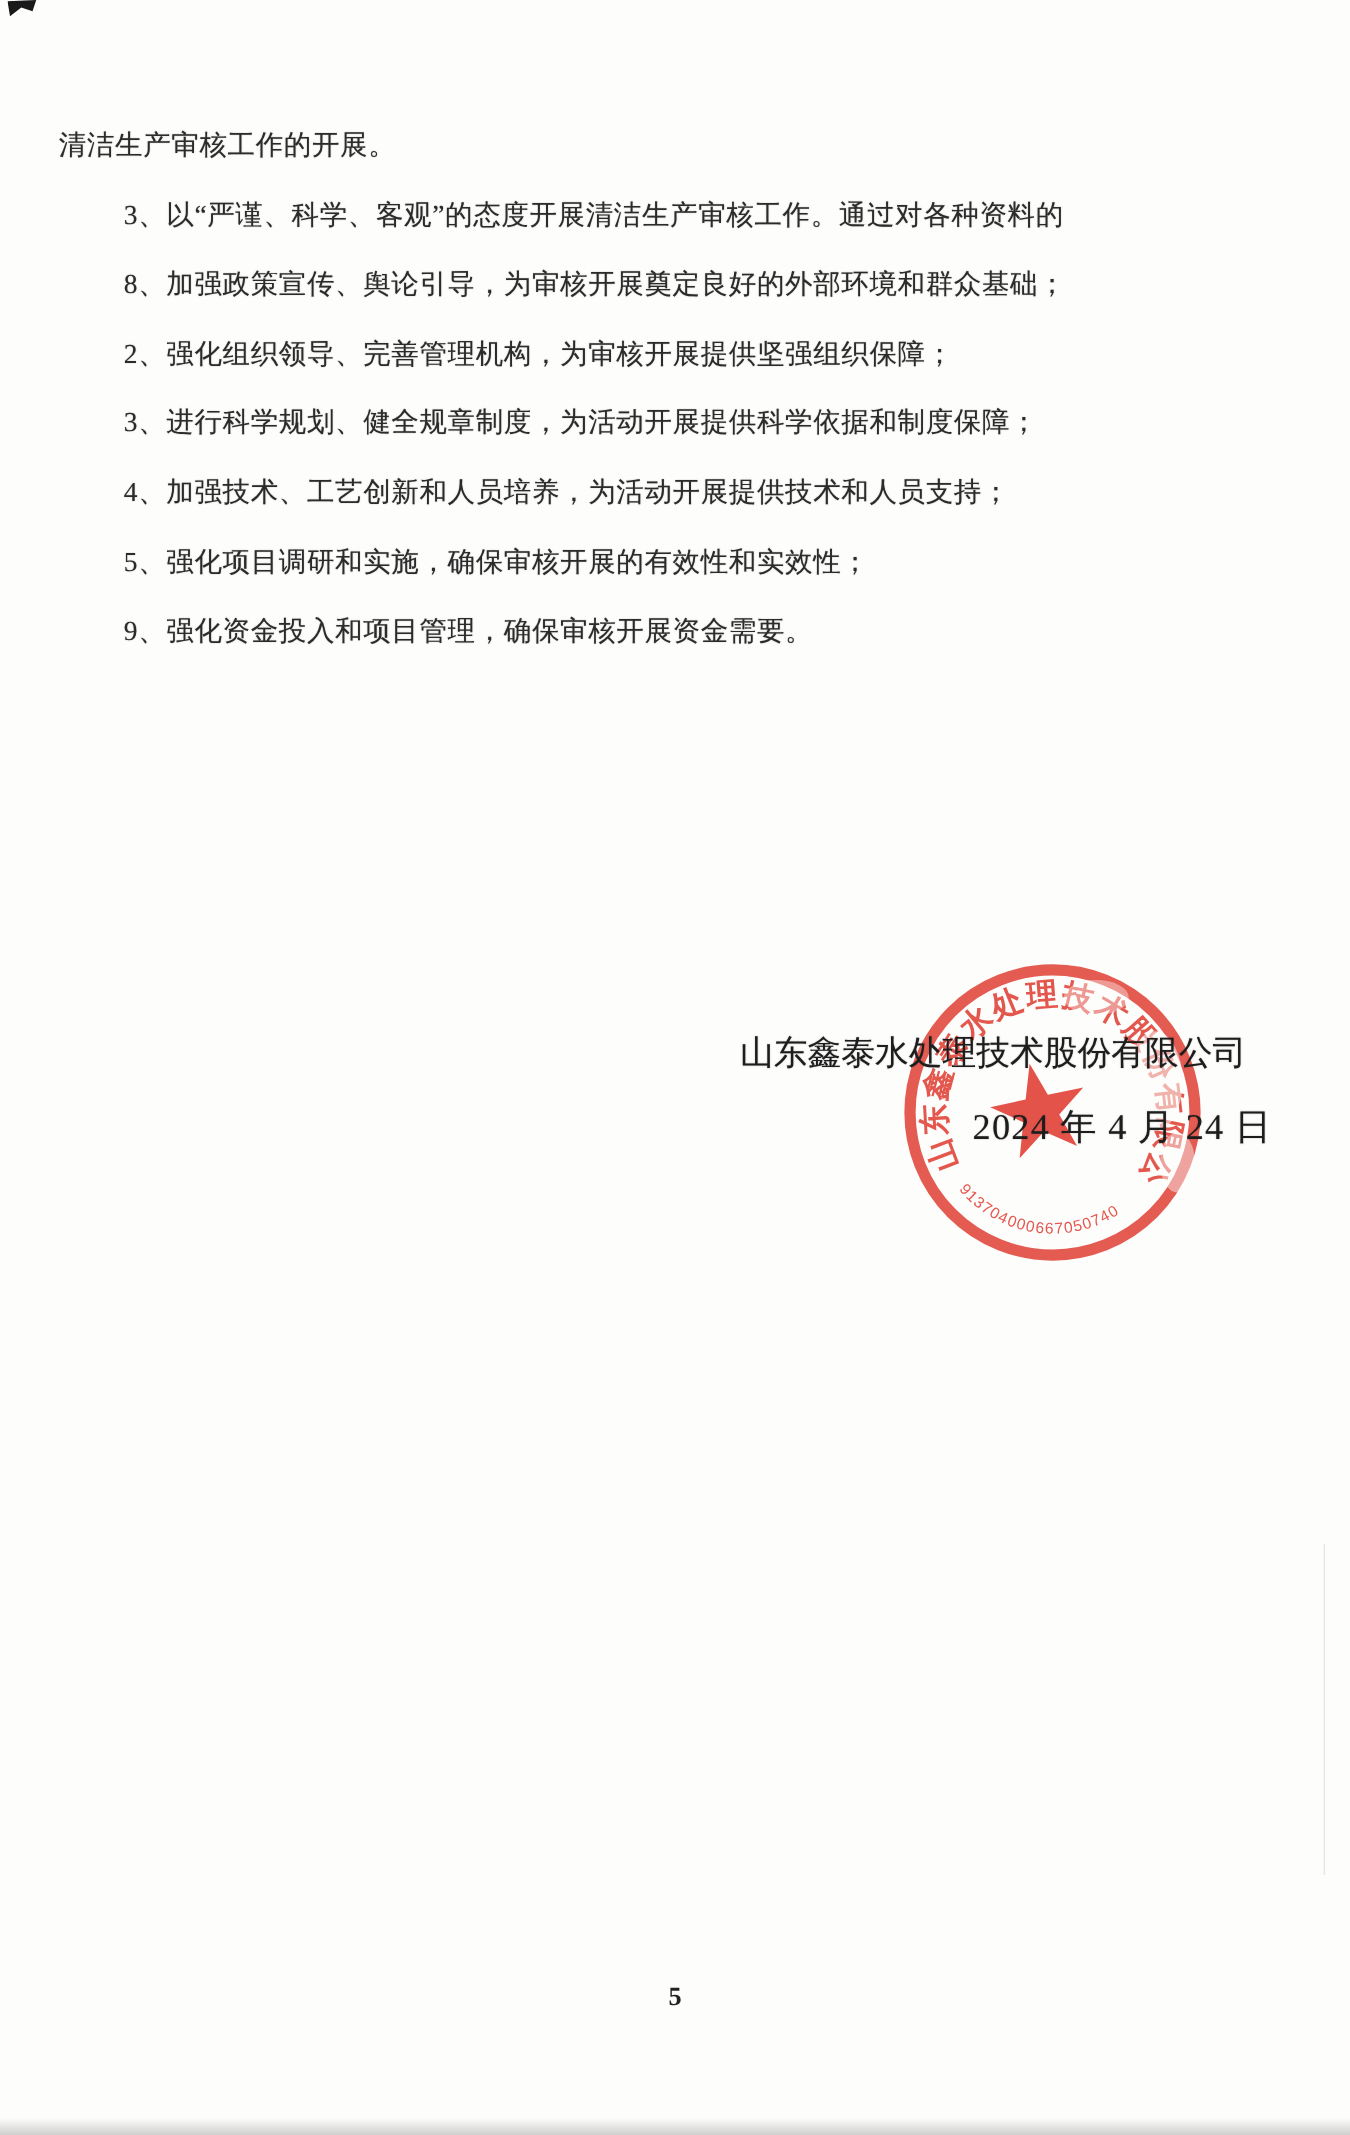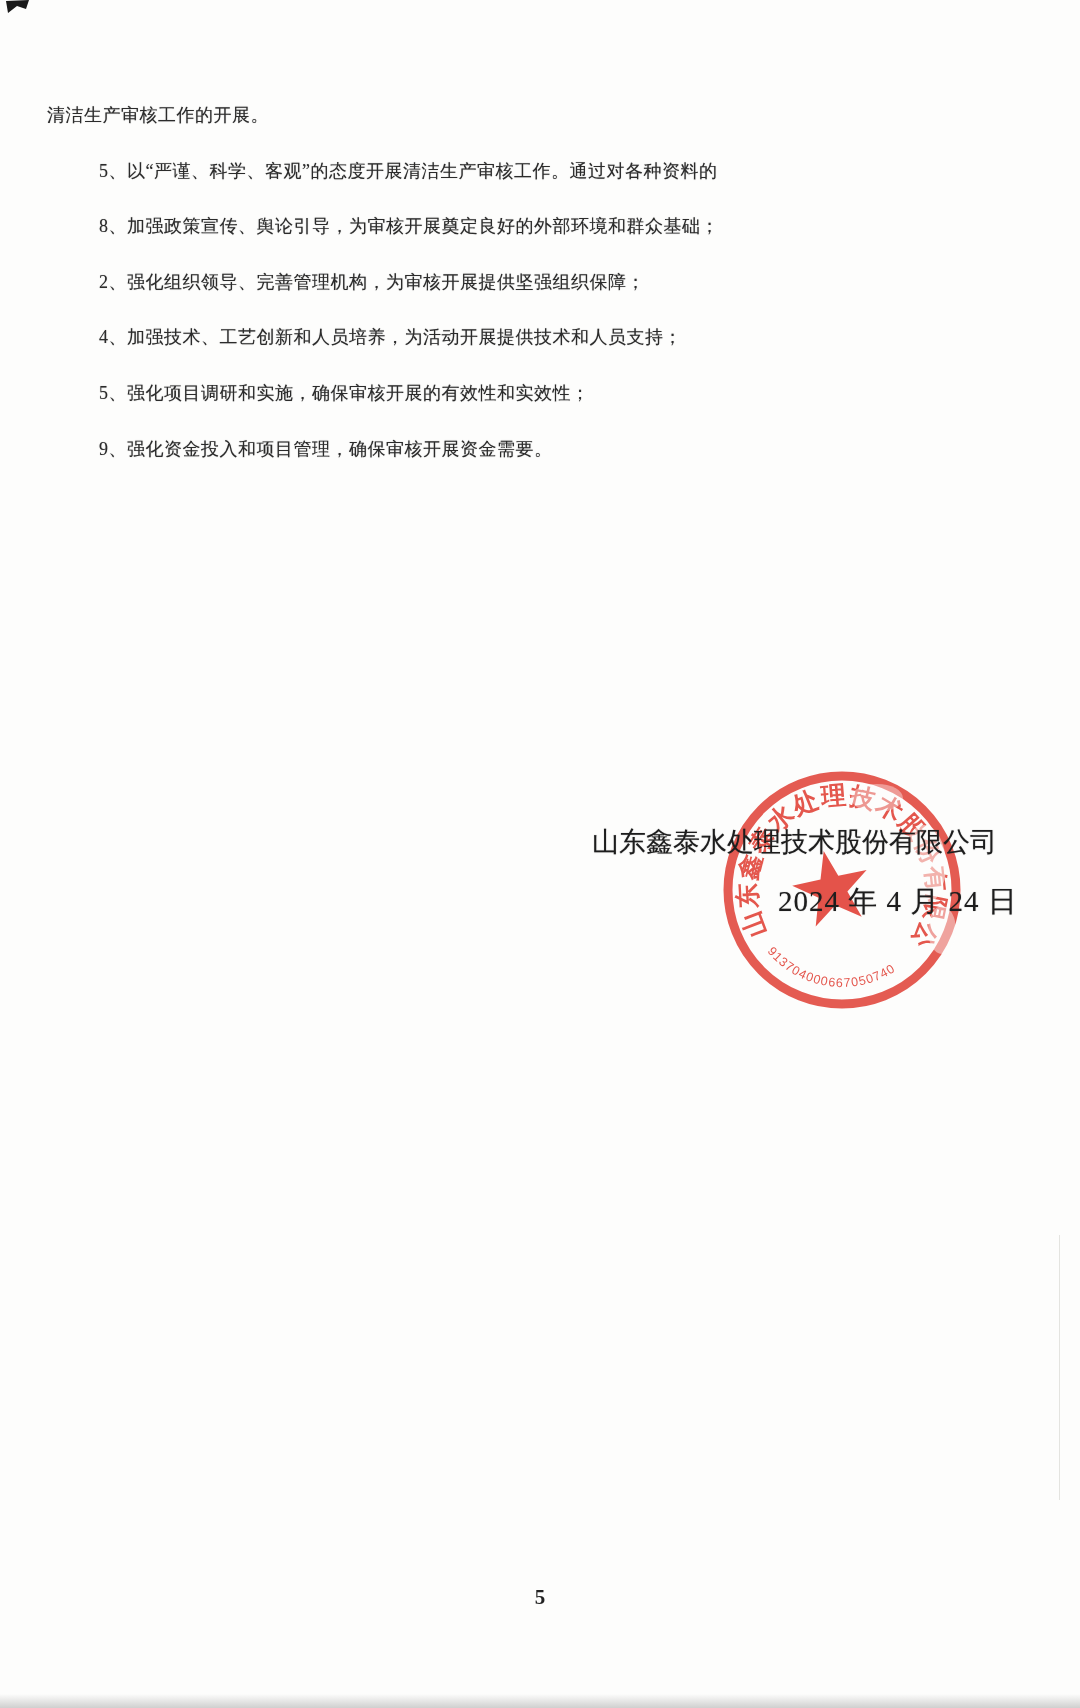--- a/index.html
+++ b/index.html
@@ -10,21 +10,21 @@
     position:relative;
     overflow:hidden;
   }
   .page{position:absolute;inset:0;background:#fdfdfc;}
 
   
   .body-text{
     position:absolute;
     top:88px;left:47px;right:40px;
     color:#2b2b2b;
-    font-size:18px;
+    font-size:22px;
     letter-spacing:0.5px;
   }
   .body-text p{
     margin:0;
     height:55.6px;
     line-height:55.6px;
     white-space:nowrap;
     text-shadow:0 0 1px rgba(50,50,50,.45);
   }
   .body-text p.indent{padding-left:52px;}
@@ -87,23 +87,24 @@
 <body>
 
 <div class="page">
 
   <svg class="corner-artifact" width="30" height="18">
     <polygon points="0,1 23,0 20,9 11,6 2,13" fill="#1a1a1a"></polygon>
   </svg>
 
   <main class="body-text">
     <p>清洁生产审核工作的开展。</p>
-    <p class="indent">5、以“严谨、科学、客观”的态度开展清洁生产审核工作。通过对各种资料的</p>
+    <p class="indent">3、以“严谨、科学、客观”的态度开展清洁生产审核工作。通过对各种资料的</p>
     <p class="indent">8、加强政策宣传、舆论引导，为审核开展奠定良好的外部环境和群众基础；</p>
     <p class="indent">2、强化组织领导、完善管理机构，为审核开展提供坚强组织保障；</p>
+    <p class="indent">3、进行科学规划、健全规章制度，为活动开展提供科学依据和制度保障；</p>
     <p class="indent">4、加强技术、工艺创新和人员培养，为活动开展提供技术和人员支持；</p>
     <p class="indent">5、强化项目调研和实施，确保审核开展的有效性和实效性；</p>
     <p class="indent">9、强化资金投入和项目管理，确保审核开展资金需要。</p>
   </main>
 
   <svg class="seal" viewBox="0 0 260 260">
     <defs>
       <path id="sealArcTop" d="M 57.1 175.6 A 86 86 0 1 1 202.9 175.6" fill="none"></path>
       <path id="sealArcBottom" d="M 50.5 185.6 A 97 97 0 0 0 209.5 185.6" fill="none"></path>
     </defs>

